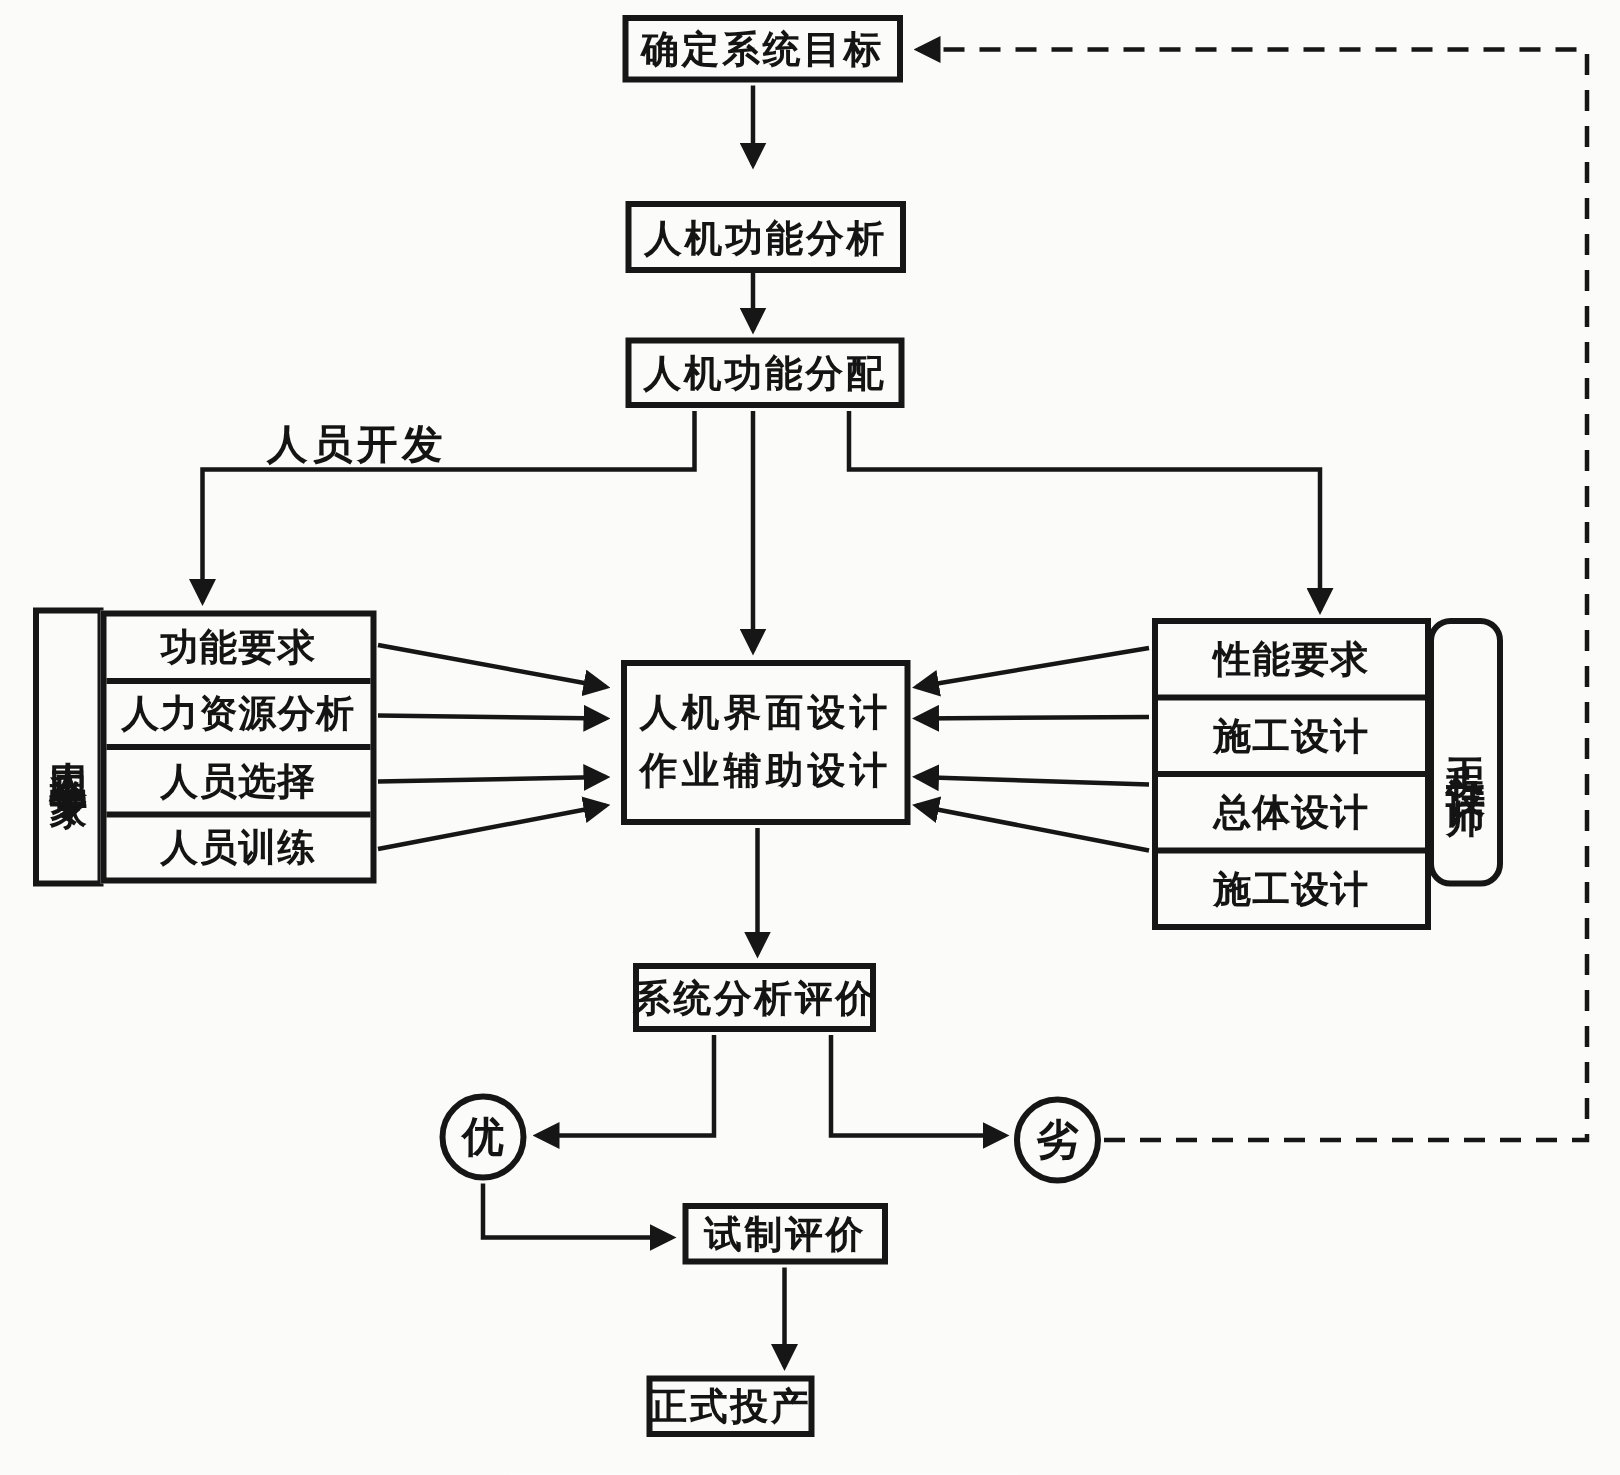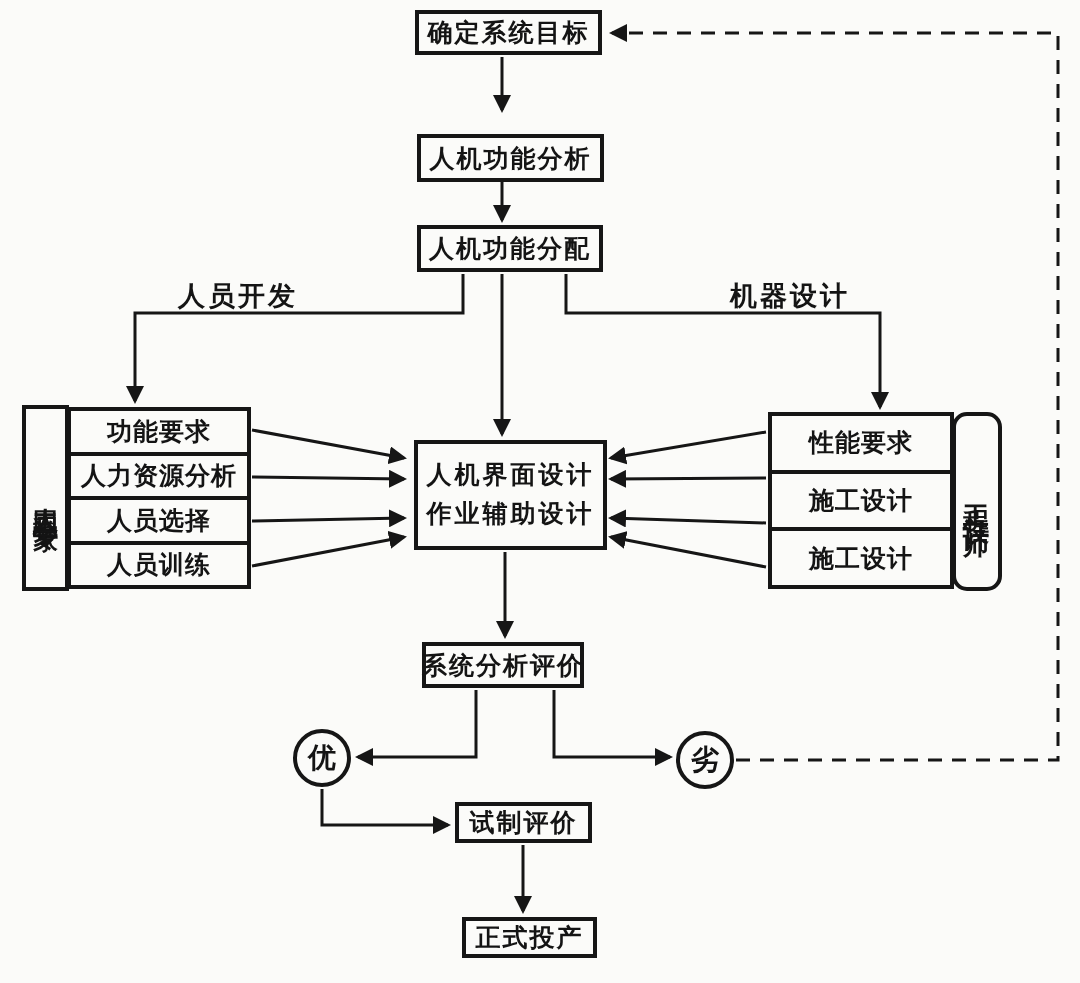--- a/index.html
+++ b/index.html
@@ -99,47 +99,47 @@
   </svg>
 
   <div class="box" style="left:415px; top:10px; width:187px; height:45px;">确定系统目标</div>
 
   <div class="box" style="left:417px; top:114px; width:187px; height:48px;margin-top:20px;">人机功能分析</div>
 
   <div class="box" style="left:417px; top:225px; width:186px; height:47px;">人机功能分配</div>
 
   <div class="wire-label" style="left:178px; top:278px;">人员开发</div>
 
-  <div class="wire-label" style="left:730px; top:278px;">机器设计</div>
 
   <div class="vlabel" style="left:22px; top:405px; width:47px; height:186px;">人因工程学专家</div>
 
   <div class="stack" style="left:67px; top:407px; width:184px; height:182px;">
     <div class="row">功能要求</div>
     <div class="row">人力资源分析</div>
     <div class="row">人员选择</div>
     <div class="row">人员训练</div>
   </div>
 
   <div class="box center-box" style="left:414px; top:440px; width:193px; height:110px;">
     <div>人机界面设计</div>
     <div>作业辅助设计</div>
   </div>
 
-  <div class="stack" style="left:768px; top:412px; width:186px; height:177px;">
+  <div class="stack" style="left:768px; top:412px; width:186px; height:208px;">
     <div class="row">性能要求</div>
     <div class="row">施工设计</div>
+    <div class="row">总体设计</div>
     <div class="row">施工设计</div>
   </div>
 
   <div class="vlabel rounded" style="left:952px; top:412px; width:50px; height:179px;">工程设计师</div>
 
   <div class="box" style="left:422px; top:642px; width:162px; height:46px;">系统分析评价</div>
 
   <div class="circle" style="left:293px; top:729px;">优</div>
 
   <div class="circle" style="left:676px; top:731px;">劣</div>
 
   <div class="box" style="left:455px; top:802px; width:137px; height:41px;">试制评价</div>
 
-  <div class="box" style="left:462px; top:917px; width:135px; height:41px;">正式投产</div>
+  <div class="box" style="left:431px; top:917px; width:112px; height:41px;">正式投产</div>
 
 </div>
 
 </body></html>

